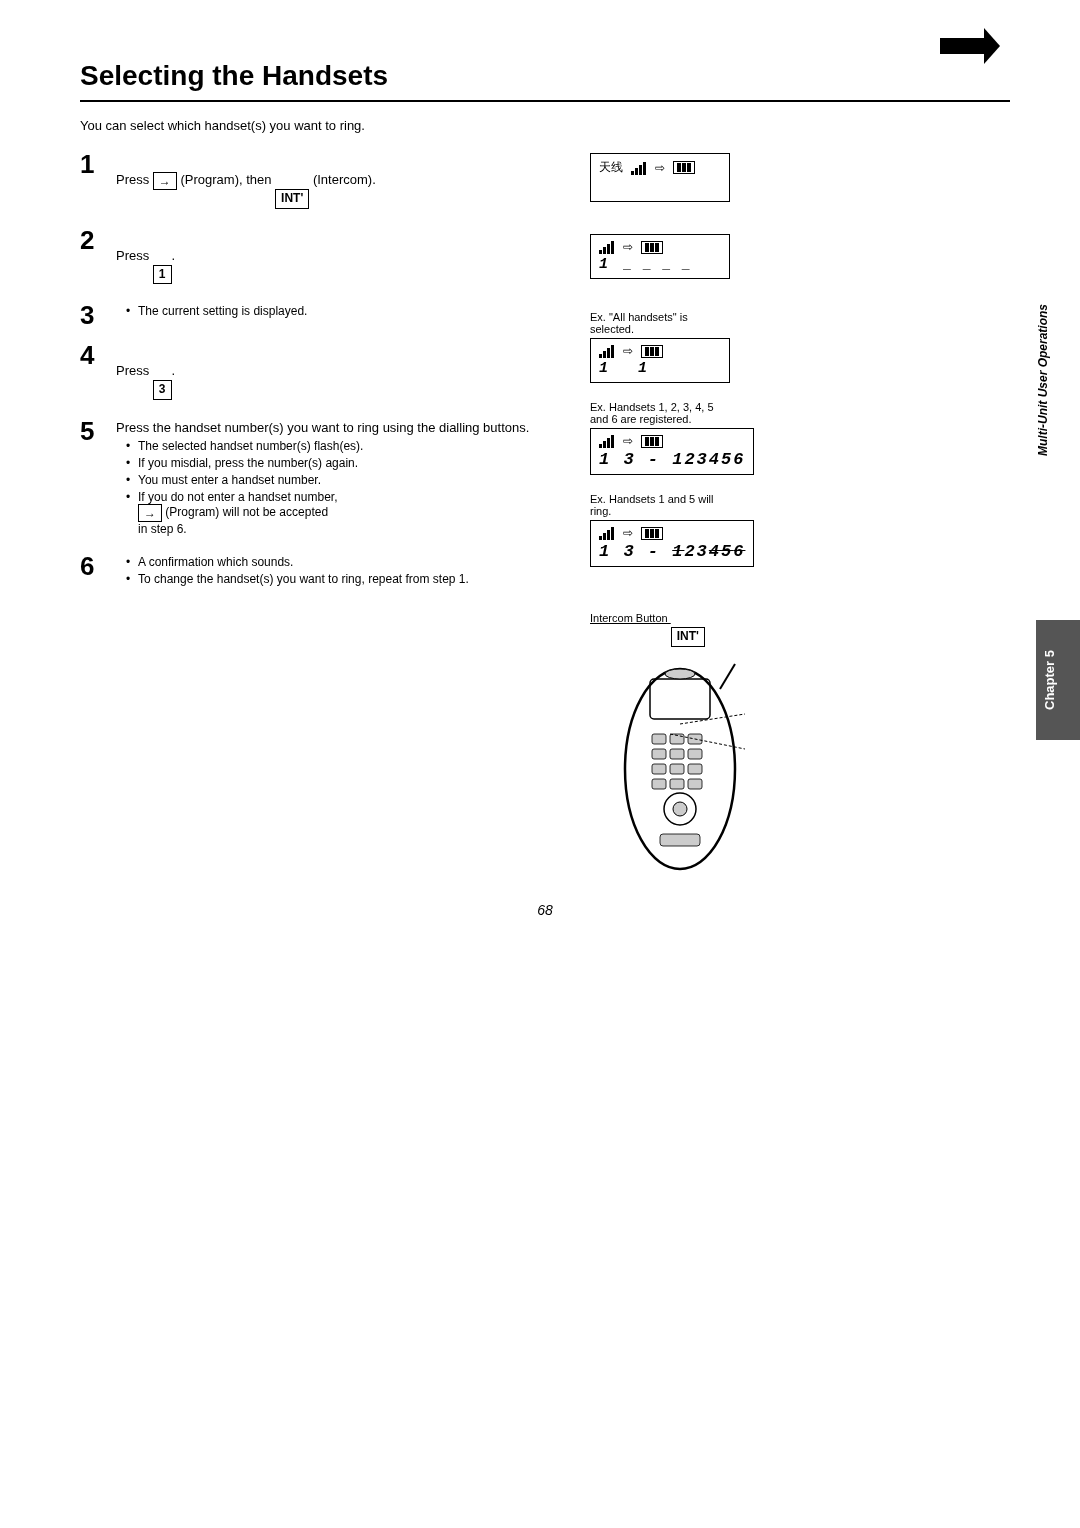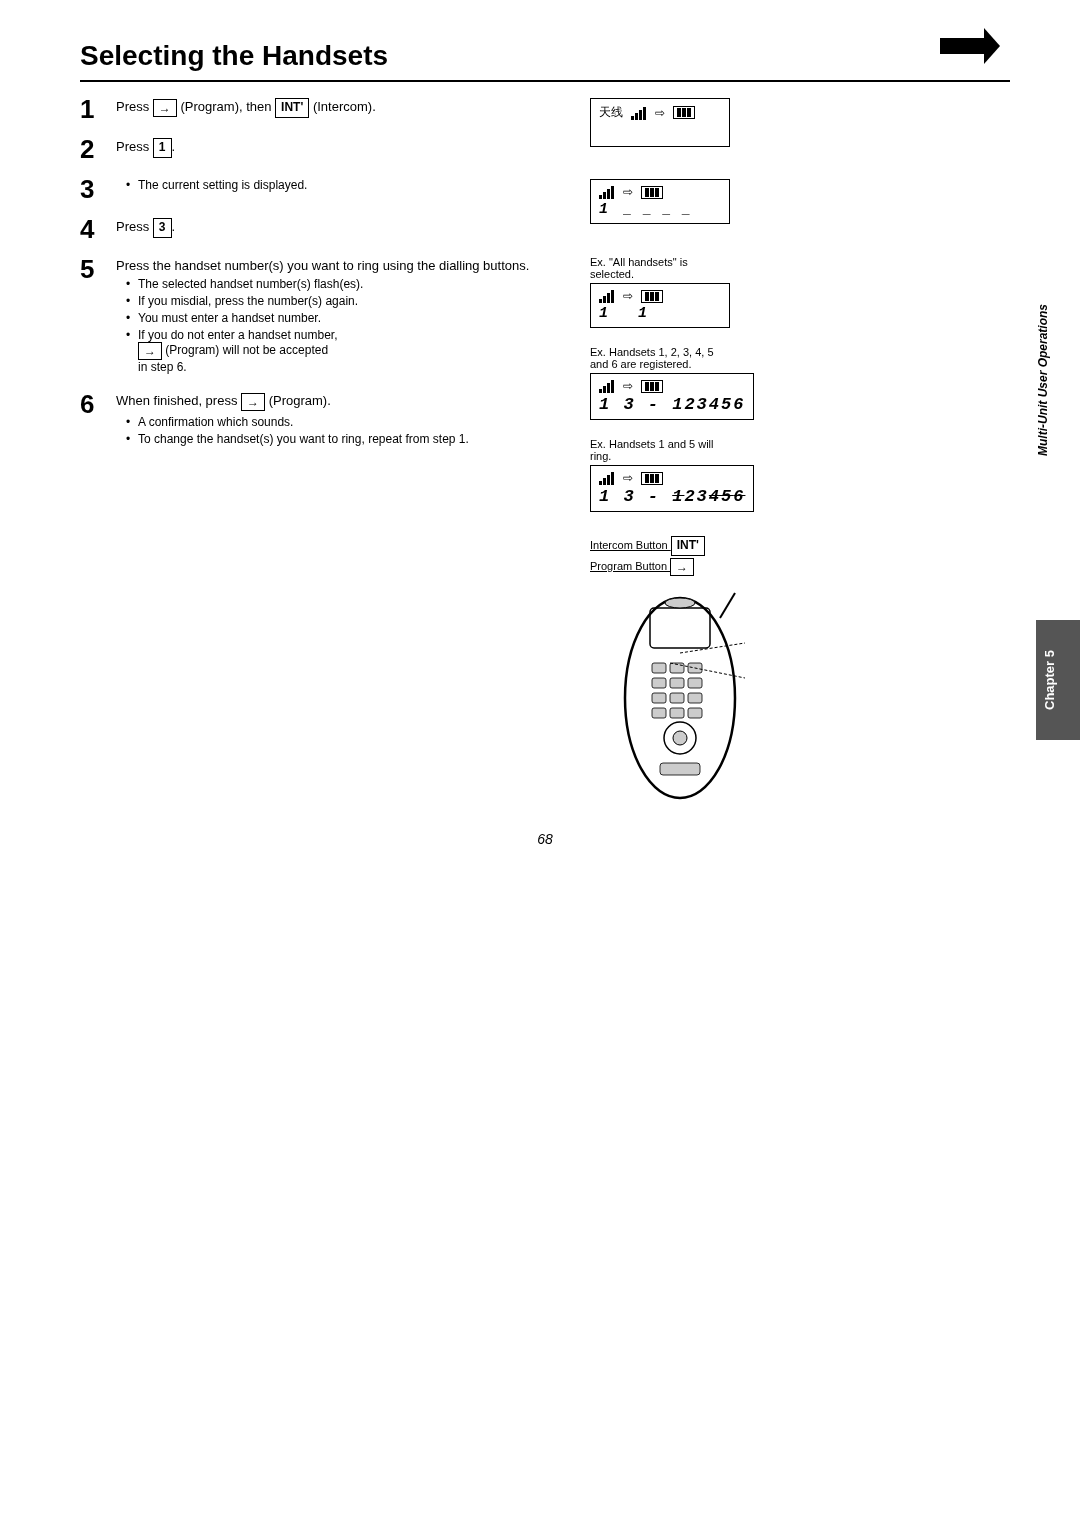--- a/index.html
+++ b/index.html
@@ -6,21 +6,21 @@
     body {
       background: #fff;
       font-family: Arial, Helvetica, sans-serif;
       font-size: 13px;
       color: #000;
       width: 1080px;
       min-height: 1528px;
       position: relative;
     }
     .page {
-      padding: 40px 70px 60px 80px;
+      padding: 60px 70px 60px 80px;
       position: relative;
     }
     .page-title {
       font-size: 28px;
       font-weight: bold;
       margin-bottom: 8px;
     }
     .intro-text {
       font-size: 13px;
       margin-bottom: 20px;
@@ -62,20 +62,21 @@
     }
     
     .key-btn {
       display: inline-block;
       border: 1.5px solid #000;
       padding: 1px 5px;
       font-size: 12px;
       font-weight: bold;
       line-height: 1.3;
       vertical-align: middle;
+      margin-top: 36px;
     }
     .key-arrow {
       display: inline-block;
       border: 1.5px solid #000;
       padding: 1px 5px;
       font-size: 12px;
       vertical-align: middle;
     }
     .display-block {
       margin-bottom: 16px;
@@ -193,20 +194,21 @@
   <div class="corner-arrow">
     <svg width="60" height="36" viewBox="0 0 60 36">
       <rect x="0" y="10" width="44" height="16" fill="#000"></rect>
       <polygon points="44,0 60,18 44,36" fill="#000"></polygon>
     </svg>
   </div>
 
   <div>
     <h1 class="page-title">Selecting the Handsets</h1>
     <div class="underline-below-title"></div>
+    <p class="intro-text">You can select which handset(s) you want to ring.</p>
   </div>
 
   <div class="main-layout">
 
     <div class="left-col">
 
       <div class="step">
         <div class="step-num">1</div>
         <div class="step-content">
           <div class="step-main">
@@ -250,21 +252,20 @@
             <li>You must enter a handset number.</li>
             <li>If you do not enter a handset number,<br>
               <span style="padding-left:0px;"><span class="key-arrow">→</span> (Program) will not be accepted</span><br>in step 6.</li>
           </ul>
         </div>
       </div>
 
       <div class="step">
         <div class="step-num">6</div>
         <div class="step-content">
-          <div class="step-main">When finished, press <span class="key-arrow">→</span> (Program).</div>
           <ul class="step-bullets">
             <li>A confirmation which sounds.</li>
             <li>To change the handset(s) you want to ring, repeat from step 1.</li>
           </ul>
         </div>
       </div>
 
     </div>
 
     <div class="right-displays">
@@ -374,23 +375,20 @@
           <div class="disp-bottom" style="font-family:'Courier New',monospace;font-size:17px;letter-spacing:2px;font-style:italic;">
             1 3 - <span style="text-decoration:line-through;">1</span>23<span style="text-decoration:line-through;">4</span><span style="text-decoration:line-through;">5</span><span style="text-decoration:line-through;">6</span>
           </div>
         </div>
       </div>
 
       <div class="phone-diagram">
         <div class="phone-label">
           Intercom Button <span class="key-btn">INT'</span>
         </div>
-        <div class="phone-label">
-          Program Button <span class="key-arrow">→</span>
-        </div>
         
         <svg width="180" height="220" viewBox="0 0 180 220" style="margin-top:10px;">
 
           <ellipse cx="90" cy="110" rx="55" ry="100" fill="none" stroke="#000" stroke-width="2.5"></ellipse>
 
           <rect x="60" y="20" width="60" height="40" rx="4" fill="none" stroke="#000" stroke-width="1.5"></rect>
 
           <rect x="62" y="75" width="14" height="10" rx="2" fill="#ccc" stroke="#000" stroke-width="0.8"></rect>
           <rect x="80" y="75" width="14" height="10" rx="2" fill="#ccc" stroke="#000" stroke-width="0.8"></rect>
           <rect x="98" y="75" width="14" height="10" rx="2" fill="#ccc" stroke="#000" stroke-width="0.8"></rect>

